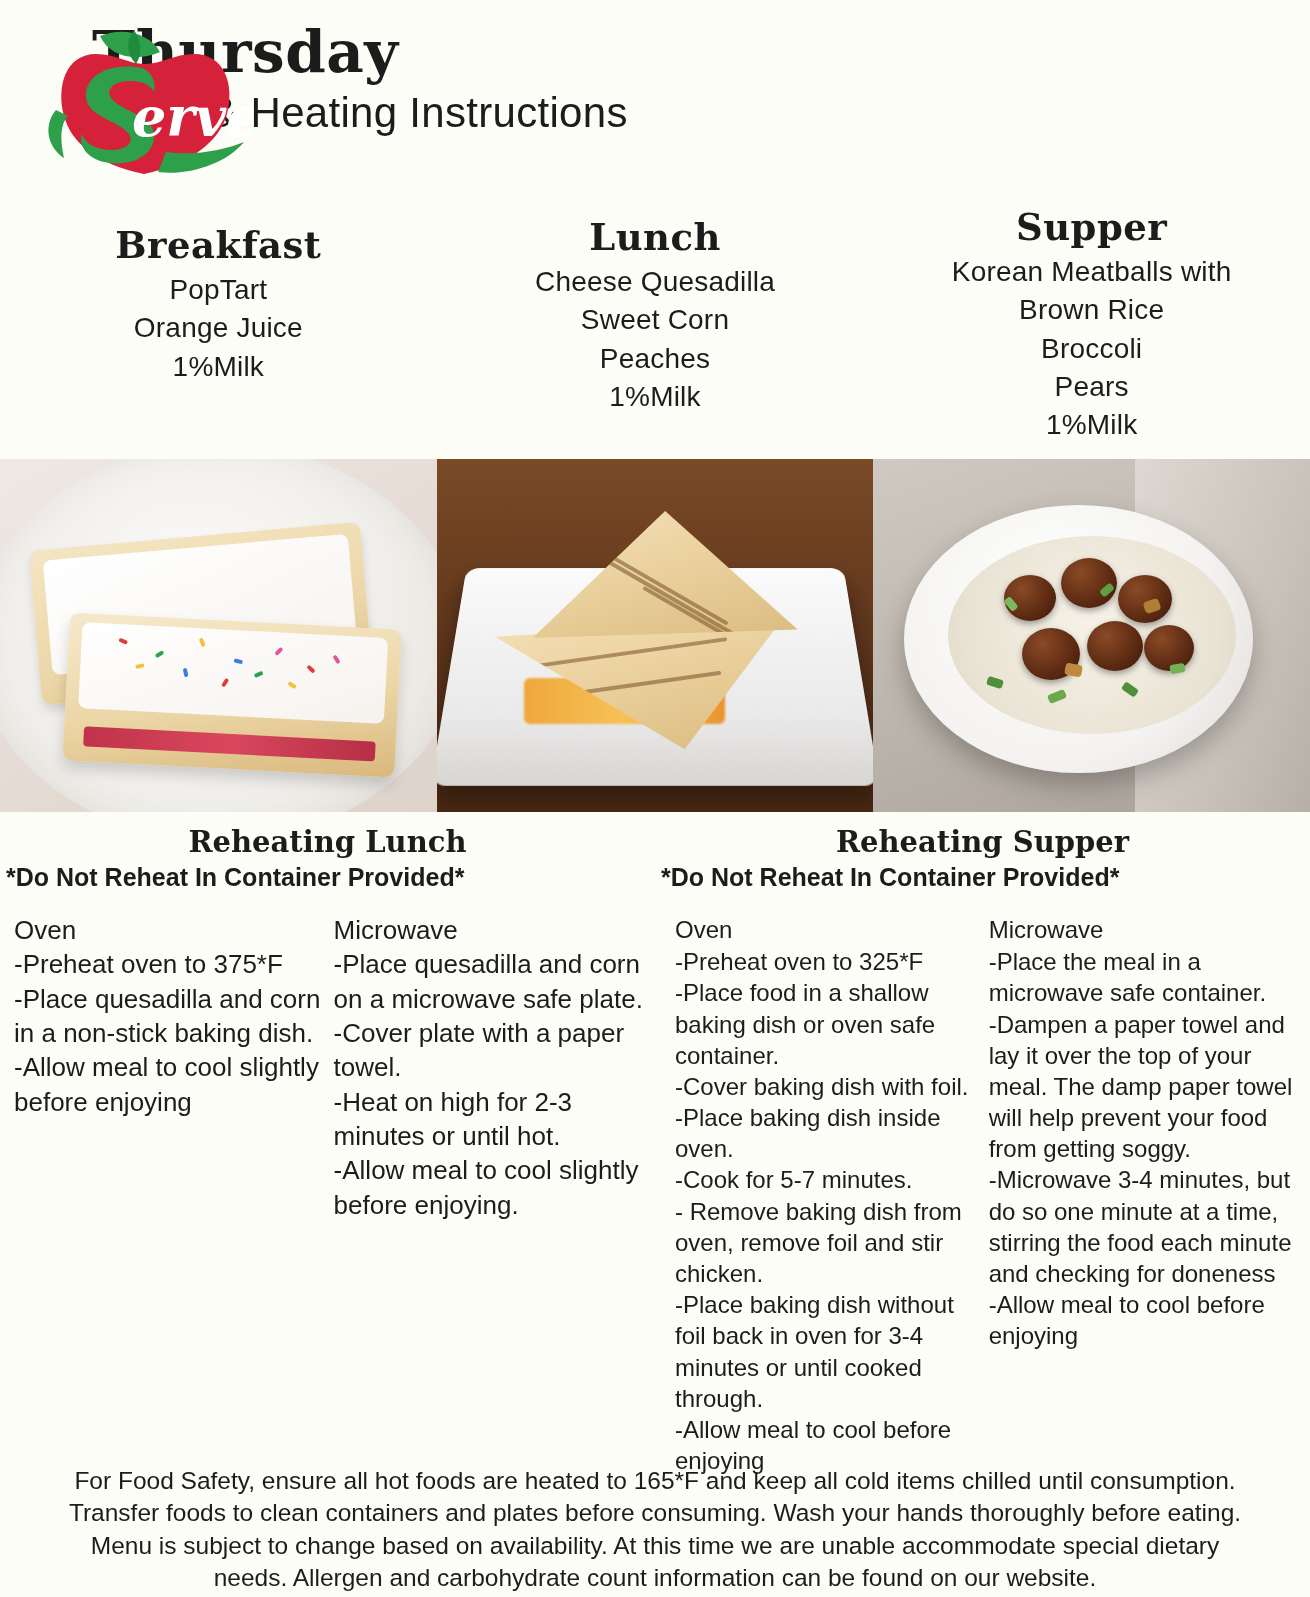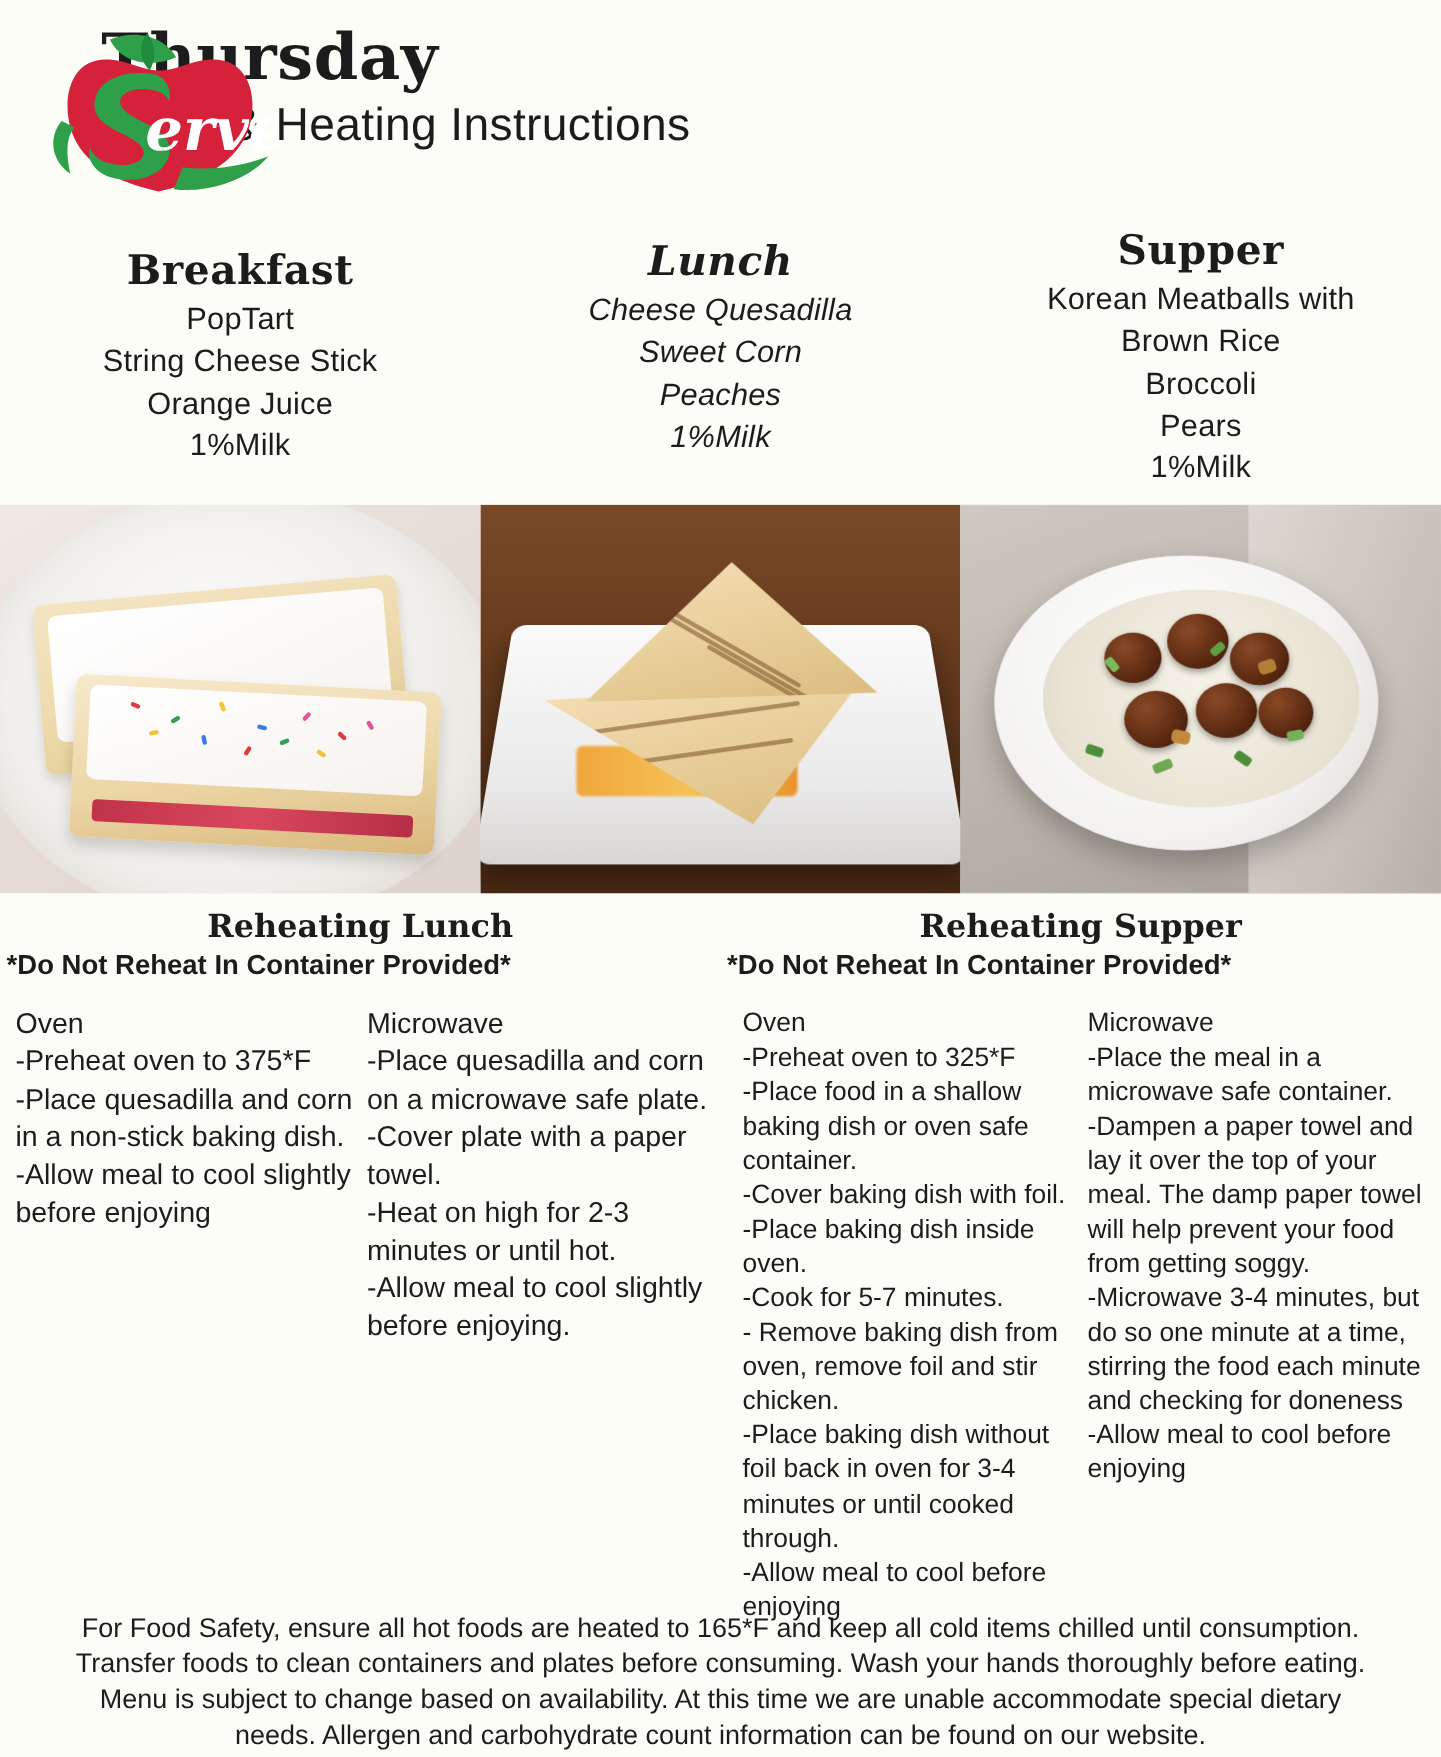--- a/index.html
+++ b/index.html
@@ -54,21 +54,21 @@
     display: flex;
     width: 100%;
     padding: 10px 0 6px 0;
   }
   .meal-col {
     flex: 1 1 33.33%;
     text-align: center;
     padding: 0 8px;
   }
   .meal-col.breakfast { padding-top: 18px; }
-  .meal-col.lunch { padding-top: 10px; font-style: italic; }
+  .meal-col.lunch { padding-top: 10px; }
   .meal-col.supper { padding-top: 0px; }
   .meal-title {
     font-family: "DejaVu Serif", serif;
     font-size: 37px;
     font-weight: bold;
     margin-bottom: 4px;
     letter-spacing: 0.5px;
   }
   .meal-item {
     font-size: 28px;
@@ -341,21 +341,20 @@
     <div class="doc-title">Thursday</div>
     <div class="doc-subtitle">Menu &amp; Heating Instructions</div>
   </div>
 </div>
 
 <div class="meals">
 
   <div class="meal-col breakfast">
     <div class="meal-title">Breakfast</div>
     <div class="meal-item">PopTart</div>
-    <div class="meal-item">String Cheese Stick</div>
     <div class="meal-item">Orange Juice</div>
     <div class="meal-item">1%Milk</div>
   </div>
 
   <div class="meal-col lunch">
     <div class="meal-title">Lunch</div>
     <div class="meal-item">Cheese Quesadilla</div>
     <div class="meal-item">Sweet Corn</div>
     <div class="meal-item">Peaches</div>
     <div class="meal-item">1%Milk</div>

